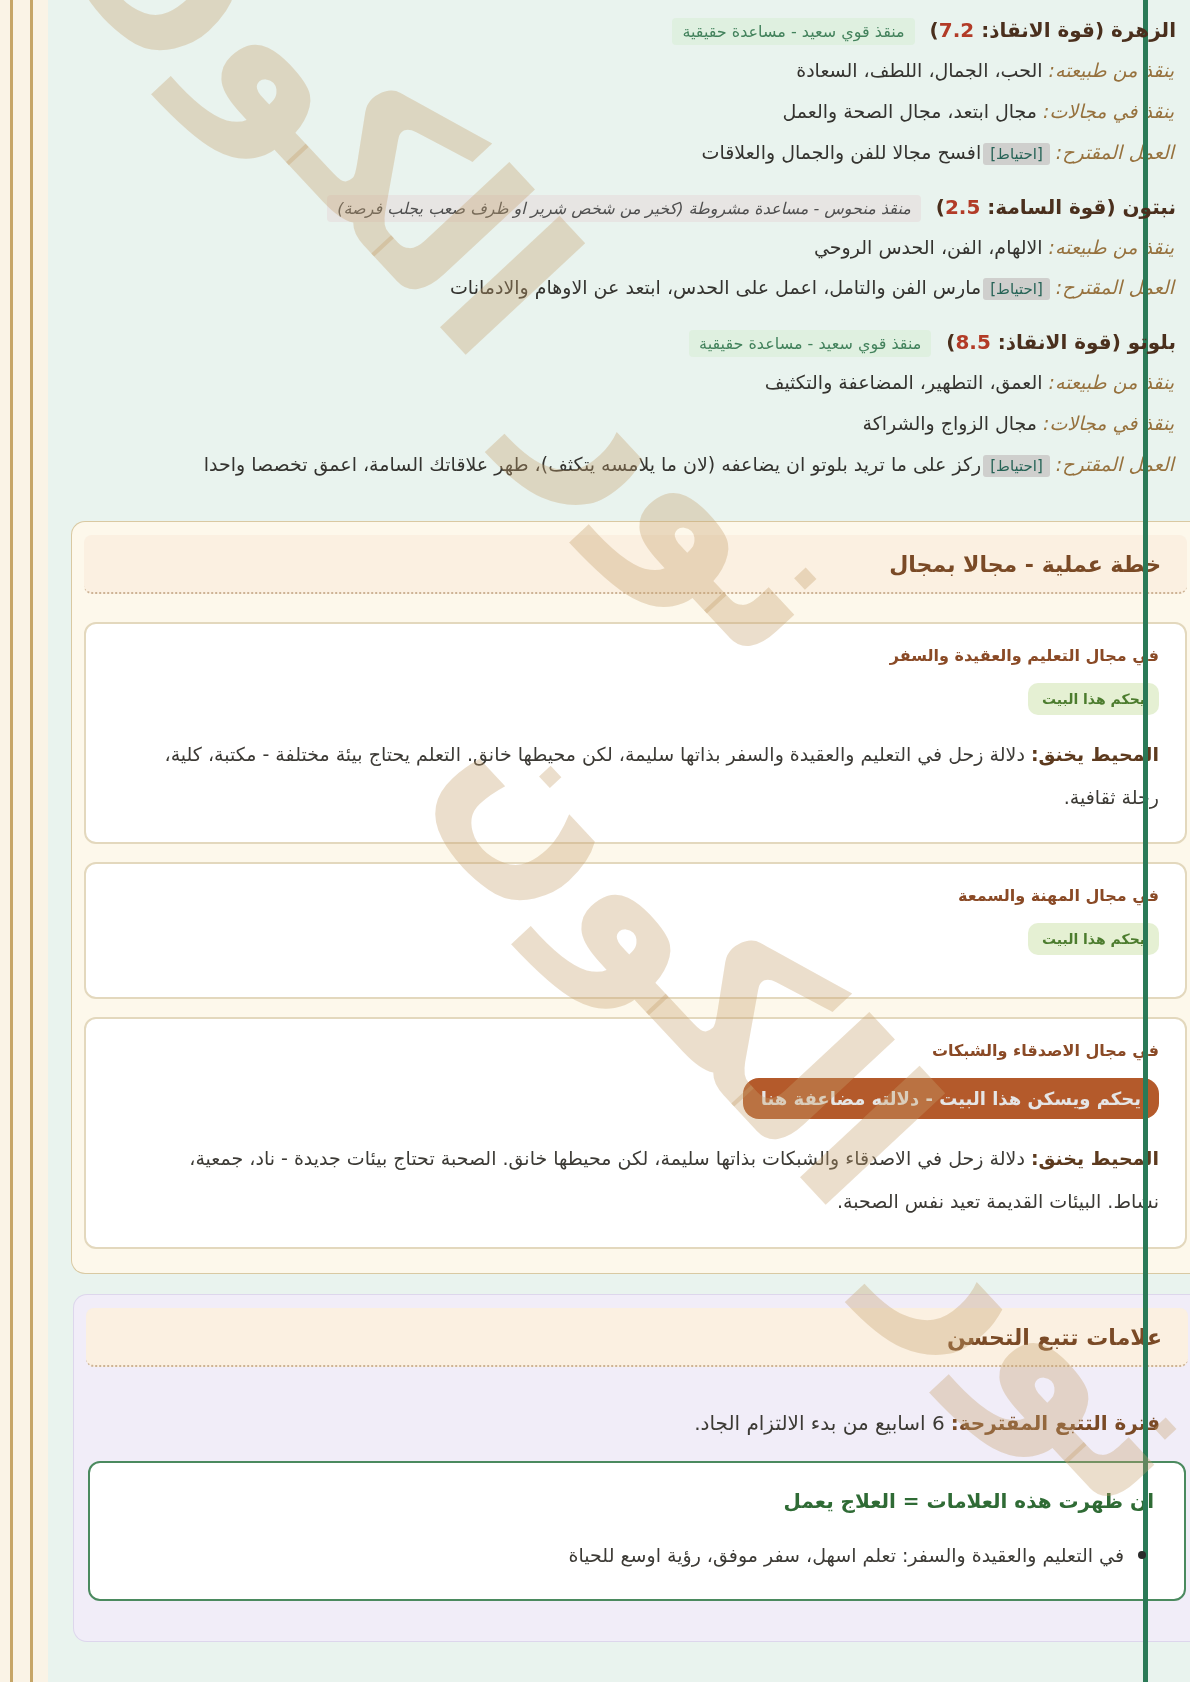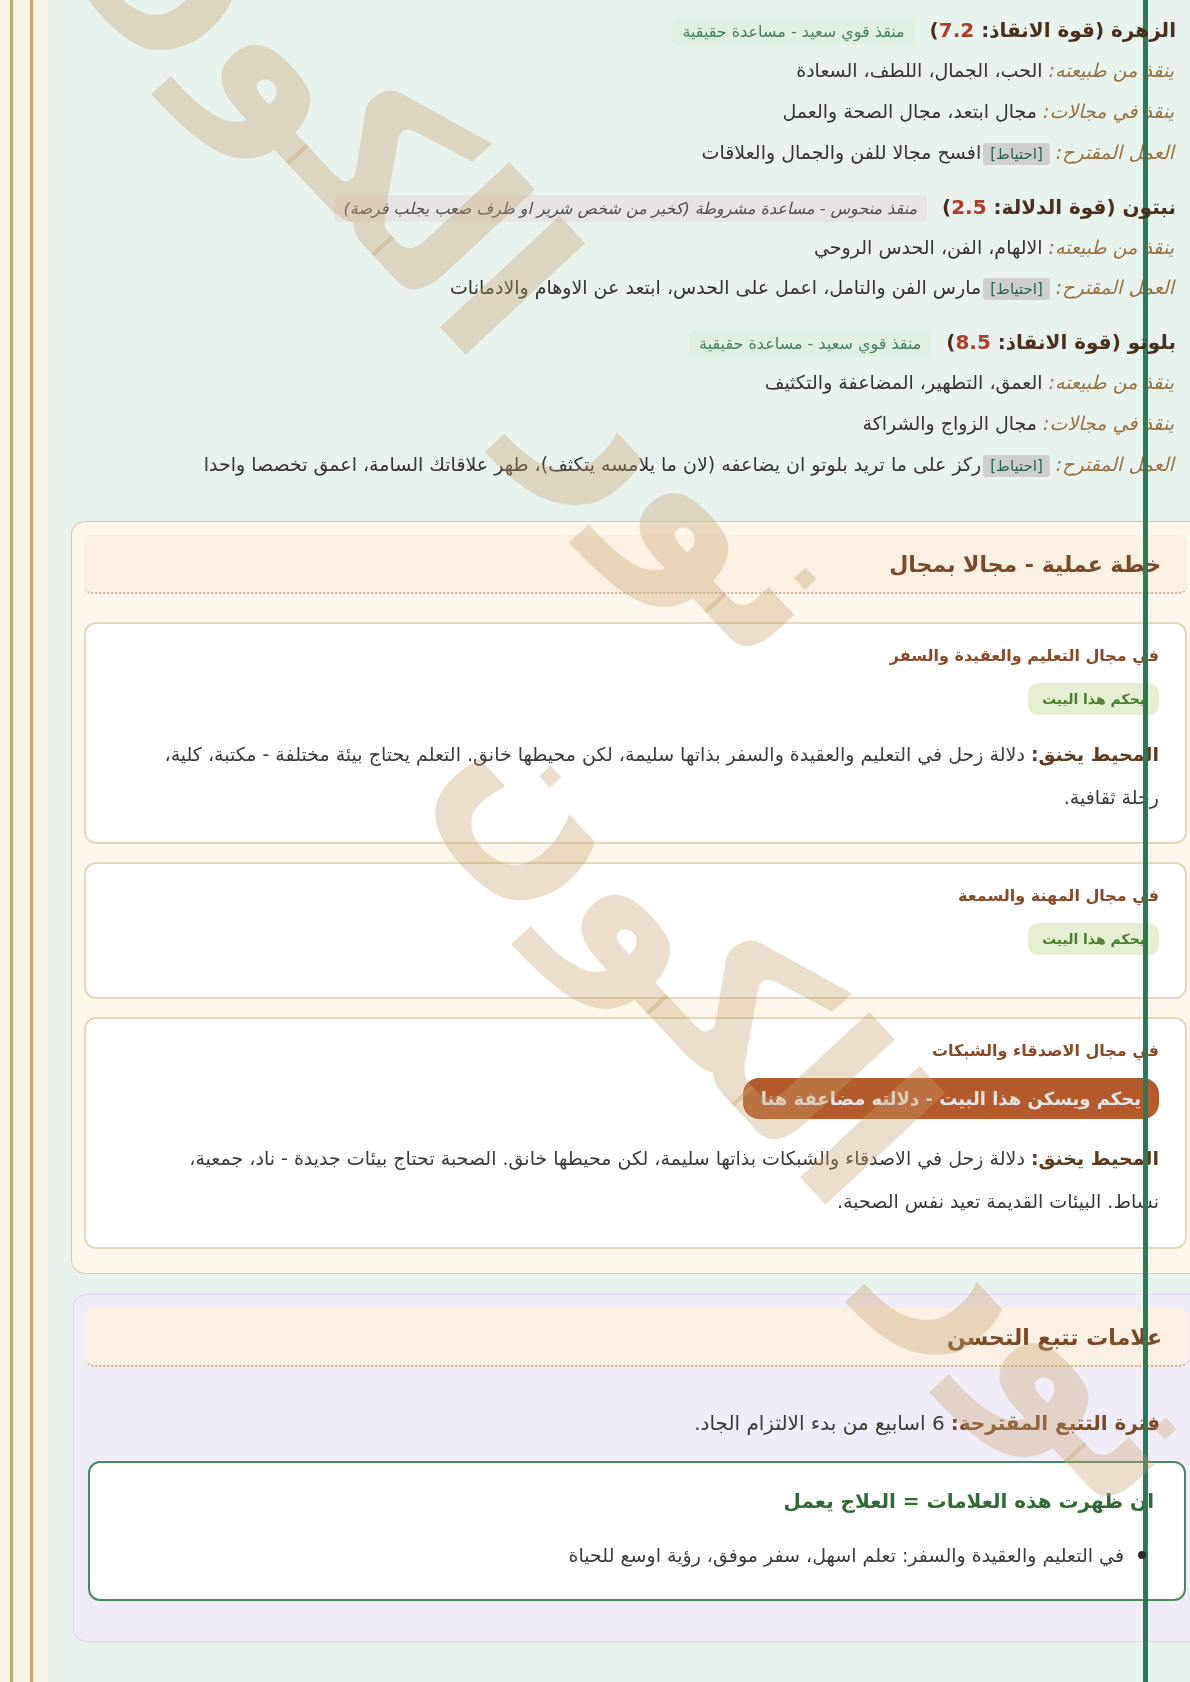--- a/index.html
+++ b/index.html
@@ -134,21 +134,21 @@
         <span class="dot"></span><span>الزهرة (قوة الانقاذ: </span><span class="score">7.2</span><span>)</span>
         <span class="badge green">منقذ قوي سعيد - مساعدة حقيقية</span>
       </div>
       <div class="p-row"><span class="row-label">ينقذ من طبيعته:</span><span>الحب، الجمال، اللطف، السعادة</span></div>
       <div class="p-row"><span class="row-label">ينقذ في مجالات:</span><span>مجال ابتعد، مجال الصحة والعمل</span></div>
       <div class="p-row"><span class="row-label">العمل المقترح:</span><span class="chip">[احتياط]</span><span>افسح مجالا للفن والجمال والعلاقات</span></div>
     </div>
 
     <div class="planet">
       <div class="p-title">
-        <span class="dot"></span><span>نبتون (قوة الدلالة: </span><span class="score">2.5</span><span>)</span>
+        <span class="dot"></span><span>نبتون (قوة السامة: </span><span class="score">2.5</span><span>)</span>
         <span class="badge gray">منقذ منحوس - مساعدة مشروطة (كخير من شخص شرير او ظرف صعب يجلب فرصة)</span>
       </div>
       <div class="p-row"><span class="row-label">ينقذ من طبيعته:</span><span>الالهام، الفن، الحدس الروحي</span></div>
       <div class="p-row"><span class="row-label">العمل المقترح:</span><span class="chip">[احتياط]</span><span>مارس الفن والتامل، اعمل على الحدس، ابتعد عن الاوهام والادمانات</span></div>
     </div>
 
     <div class="planet">
       <div class="p-title">
         <span class="dot"></span><span>بلوتو (قوة الانقاذ: </span><span class="score">8.5</span><span>)</span>
         <span class="badge green">منقذ قوي سعيد - مساعدة حقيقية</span>

